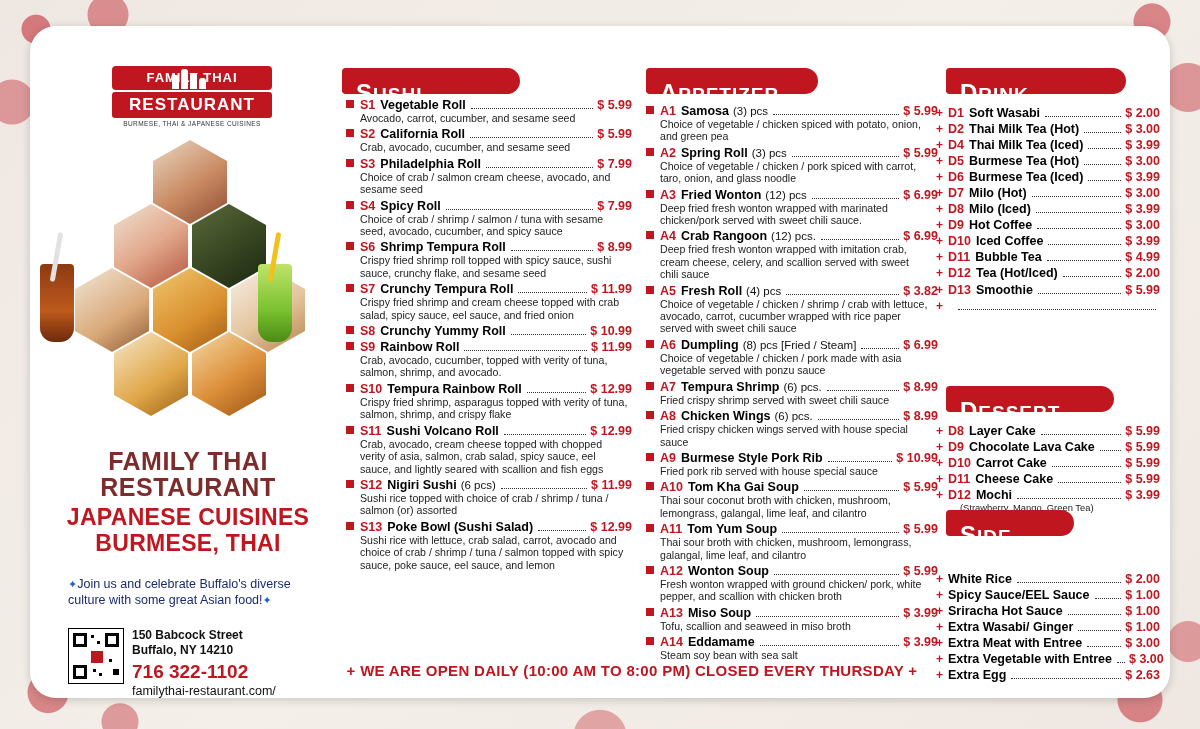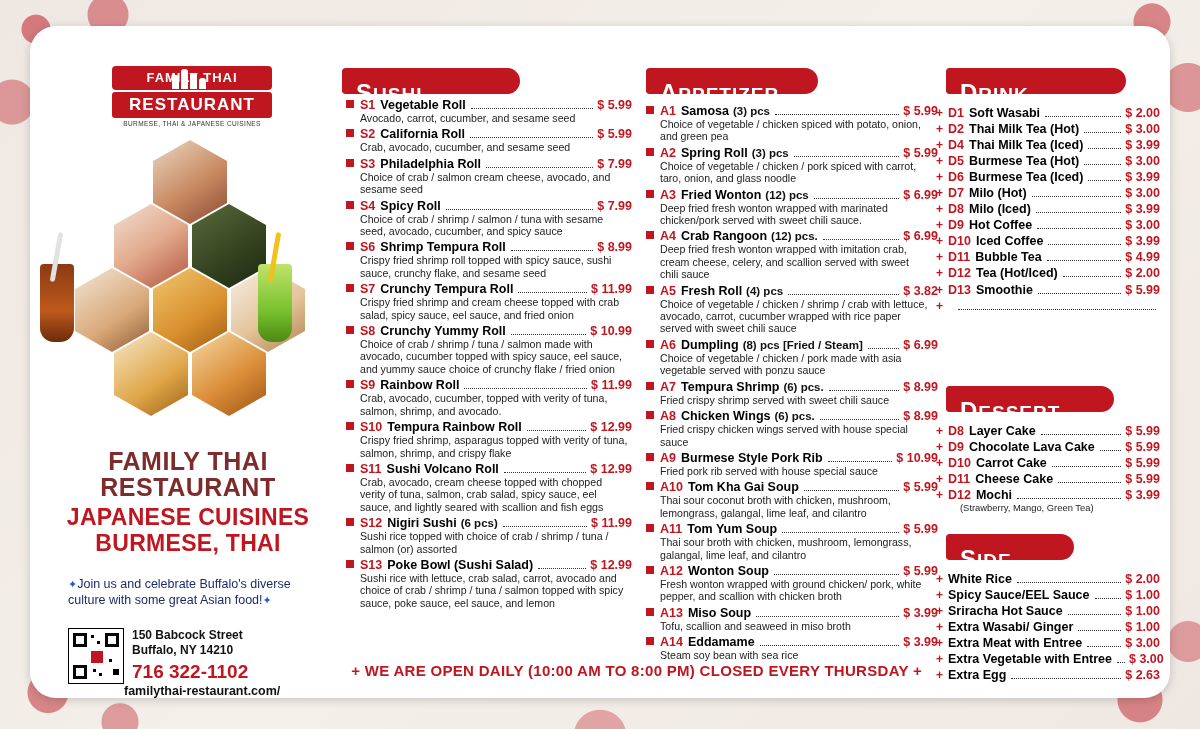--- a/index.html
+++ b/index.html
@@ -88,21 +88,21 @@
   }
   .qr i{position:absolute;display:block;background:#000;}
   .addr{
     position:absolute;left:88px;top:592px;width:200px;
     font-size:12px;font-weight:bold;color:#111;line-height:15px;
   }
   .phone{
     position:absolute;left:88px;top:625px;color:#c0161f;font-weight:bold;font-size:19px;
   }
   .site{
-    position:absolute;left:80px;top:648px;color:#111;font-weight:bold;font-size:12.5px;
+    position:absolute;left:88px;top:648px;color:#111;font-weight:normal;font-size:12.5px;
   }
   
   .sechdr{
     position:absolute;height:26px;background:#c0161f;border-radius:4px 14px 14px 4px;
     color:#fff;font-weight:bold;letter-spacing:1px;
   }
   .sechdr span{
     display:block;padding:0 14px;line-height:26px;font-size:19px;margin-top:12px;
   }
   .sechdr span::first-letter{font-size:24px;}
@@ -112,32 +112,32 @@
   .row{
     display:flex;align-items:baseline;white-space:nowrap;
   }
   .sq{
     display:inline-block;width:8px;height:8px;background:#c0161f;margin-right:6px;
     flex:0 0 auto;position:relative;top:-1px;
   }
   .plus{color:#c0161f;font-weight:bold;margin-right:5px;flex:0 0 auto;font-size:12px;}
   .code{color:#c0161f;font-weight:bold;font-size:12.5px;margin-right:5px;flex:0 0 auto;}
   .nm{color:#000000;font-weight:bold;font-size:12.5px;flex:0 0 auto;}
-  .qty{color:#111;font-size:11.5px;margin-left:4px;flex:0 0 auto;font-weight:bold;}
+  .qty{color:#111;font-size:11.5px;margin-left:4px;flex:0 0 auto;font-weight:normal;}
   .dots{flex:1 1 auto;border-bottom:1.5px dotted #333;margin:0 4px 3px 5px;min-width:8px;}
   .pr{color:#c0161f;font-weight:bold;font-size:12.5px;flex:0 0 auto;}
   .desc{
     color:#222;font-size:10.6px;line-height:12.4px;margin:0 0 3px 14px;max-width:268px;
   }
   .desc.ind{margin-left:24px;}
   .note{
     color:#c0161f;font-size:9.6px;line-height:11.5px;font-style:italic;font-weight:bold;
   }
   .footer{
-    position:absolute;left:312px;top:636px;width:580px;text-align:right;
+    position:absolute;left:312px;top:636px;width:580px;text-align:center;
     color:#c0161f;font-weight:bold;font-size:15px;letter-spacing:.3px;
   }
 </style>
 </head>
 <body>
 
 <div class="bg"></div>
 
 <div class="card">
 
@@ -293,21 +293,20 @@
       <div class="desc">Crispy fried shrimp and cream cheese topped with crab salad, spicy sauce, eel sauce, and fried onion</div>
     </div>
     <div class="item">
       <div class="row">
           <span class="sq"></span>
           <span class="code">S8</span>
           <span class="nm">Crunchy Yummy Roll</span>
           <span class="dots"></span>
           <span class="pr">$ 10.99</span>
         </div>
-      <div class="desc">Choice of crab / shrimp / tuna / salmon made with avocado, cucumber topped with spicy sauce, eel sauce, and yummy sauce choice of crunchy flake / fried onion</div>
     </div>
     <div class="item">
       <div class="row">
           <span class="sq"></span>
           <span class="code">S9</span>
           <span class="nm">Rainbow Roll</span>
           <span class="dots"></span>
           <span class="pr">$ 11.99</span>
         </div>
       <div class="desc">Crab, avocado, cucumber, topped with verity of tuna, salmon, shrimp, and avocado.</div>
@@ -323,21 +322,21 @@
       <div class="desc">Crispy fried shrimp, asparagus topped with verity of tuna, salmon, shrimp, and crispy flake</div>
     </div>
     <div class="item">
       <div class="row">
           <span class="sq"></span>
           <span class="code">S11</span>
           <span class="nm">Sushi Volcano Roll</span>
           <span class="dots"></span>
           <span class="pr">$ 12.99</span>
         </div>
-      <div class="desc">Crab, avocado, cream cheese topped with chopped verity of tuna, salmon, crab salad, spicy sauce, eel sauce, and lightly seared with scallion and fish eggs</div>
+      <div class="desc">Crab, avocado, cream cheese topped with chopped verity of asia, salmon, crab salad, spicy sauce, eel sauce, and lightly seared with scallion and fish eggs</div>
     </div>
     <div class="item">
       <div class="row">
           <span class="sq"></span>
           <span class="code">S12</span>
           <span class="nm">Nigiri Sushi</span>
           <span class="qty">(6 pcs)</span>
           <span class="dots"></span>
           <span class="pr">$ 11.99</span>
         </div>
@@ -498,21 +497,21 @@
       <div class="desc">Tofu, scallion and seaweed in miso broth</div>
     </div>
     <div class="item">
       <div class="row">
           <span class="sq"></span>
           <span class="code">A14</span>
           <span class="nm">Eddamame</span>
           <span class="dots"></span>
           <span class="pr">$ 3.99</span>
         </div>
-      <div class="desc">Steam soy bean with sea rice</div>
+      <div class="desc">Steam soy bean with sea salt</div>
     </div>
   </div>
 
   <div class="sechdr" style="left:916px;top:42px;width:180px;">
     <span>DRINK</span>
   </div>
   <div class="col" style="left:906px;top:80px;width:224px;">
     <div class="item">
       <div class="row">
           <span class="plus">+</span>
@@ -679,21 +678,21 @@
           <span class="plus">+</span>
           <span class="code">D12</span>
           <span class="nm">Mochi</span>
           <span class="dots"></span>
           <span class="pr">$  3.99</span>
         </div>
       <div class="desc ind" style="font-size:9.4px;">(Strawberry, Mango, Green Tea)</div>
     </div>
   </div>
 
-  <div class="sechdr" style="left:916px;top:508px;width:128px;">
+  <div class="sechdr" style="left:916px;top:484px;width:128px;">
     <span>SIDE</span>
   </div>
   <div class="col" style="left:906px;top:546px;width:224px;">
     <div class="item">
       <div class="row">
           <span class="plus">+</span>
           <span class="nm">White Rice</span>
           <span class="dots"></span>
           <span class="pr">$  2.00</span>
         </div>

